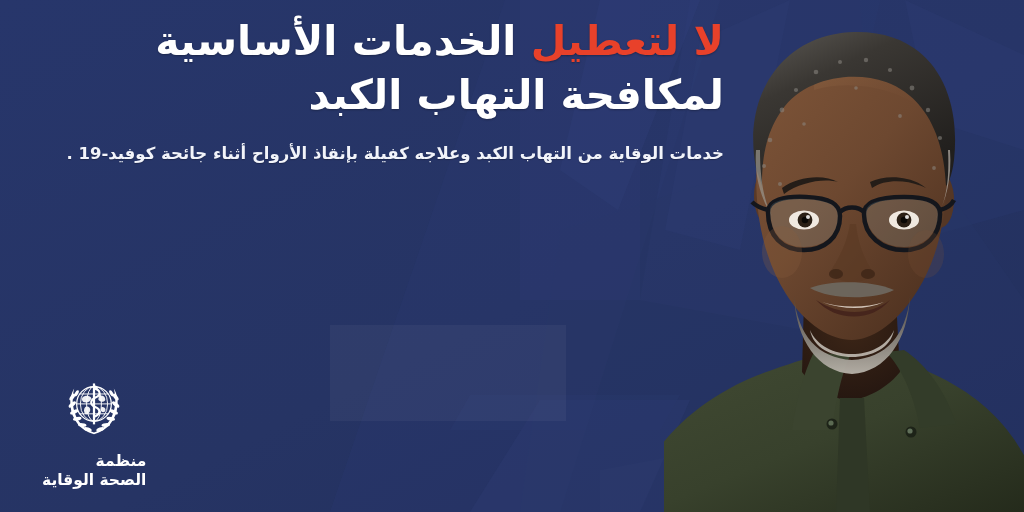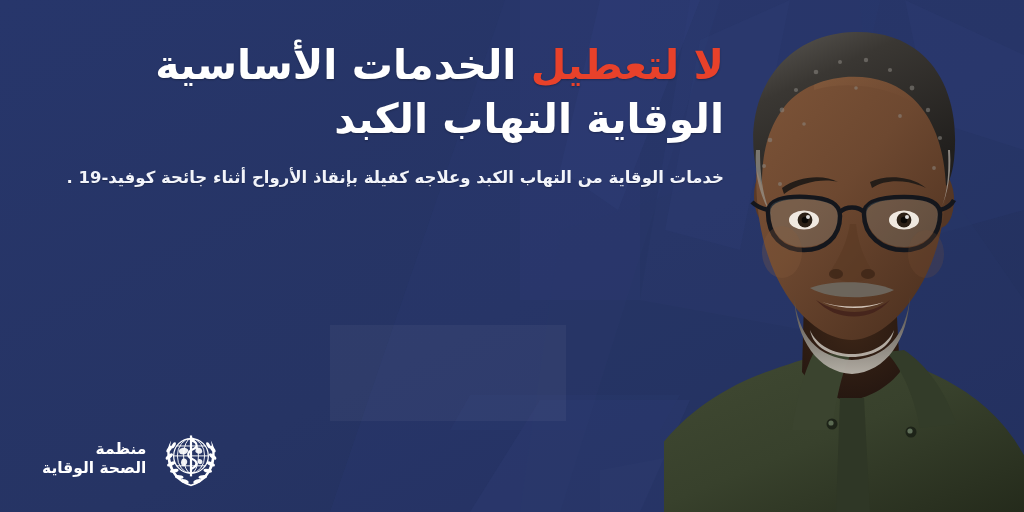--- a/index.html
+++ b/index.html
@@ -34,21 +34,20 @@
   }
 
   .headline{
     font-size:41px;
     line-height:1.32;
     font-weight:bold;
     color:#ffffff;
     letter-spacing:0px;
     white-space:nowrap;
     text-shadow:0 1px 2px rgba(0,0,0,.28);
-    margin-top:24px;
   }
   .headline .hl-red{ color:#e8412a; }
 
   .headline-line-2{
     font-size:41px;
     line-height:1.22;
     font-weight:bold;
     color:#ffffff;
     white-space:nowrap;
     text-shadow:0 1px 2px rgba(0,0,0,.28);
@@ -72,21 +71,21 @@
     width:236px; height:96px;
     background:rgba(255,255,255,.045);
     z-index:2;
   }
 
   
   .who-logo{
     position:absolute;
     left:42px; bottom:22px;
     display:flex;
-    flex-direction:row;
+    flex-direction:column;
     align-items:center;
     gap:14px;
     direction:rtl;
     z-index:7;
   }
   .who-emblem{ width:62px; height:62px; flex:0 0 auto; }
   .who-emblem svg{ display:block; width:62px; height:62px; }
   .who-wordmark{
     text-align:right;
     color:#ffffff;
@@ -277,21 +276,21 @@
                C 242 336 222 358 188 360 C 154 358 134 336 130 296 Z" fill="url(#beardG)" opacity="0.95"></path>
       <path d="M 146 330 C 160 362 216 362 230 330 C 224 366 152 366 146 330 Z" fill="#c9c3ba" opacity="0.85"></path>
 
       <ellipse cx="118" cy="252" rx="20" ry="26" fill="#8a5c3c" opacity="0.28"></ellipse>
       <ellipse cx="262" cy="254" rx="18" ry="24" fill="#7d5236" opacity="0.22"></ellipse>
     </svg>
   </div>
 
   <div class="text-block">
     <div class="headline"><span class="hl-red">لا لتعطيل</span><span> الخدمات الأساسية</span></div>
-    <div class="headline-line-2">الوقاية التهاب الكبد</div>
+    <div class="headline-line-2">لمكافحة التهاب الكبد</div>
     <div class="subtitle">خدمات الوقاية من التهاب الكبد وعلاجه كفيلة بإنقاذ الأرواح أثناء جائحة كوفيد-19 .</div>
   </div>
 
   <div class="who-logo">
     <div class="who-emblem">
       <svg viewBox="0 0 100 100" xmlns="http://www.w3.org/2000/svg" aria-hidden="true">
 
         <g fill="#ffffff">
           <path d="M50 94 C 28 88 14 70 12 48 C 11 38 13 28 18 20
                    C 15 32 15 42 17 52 C 21 72 33 86 50 91 Z"></path>

